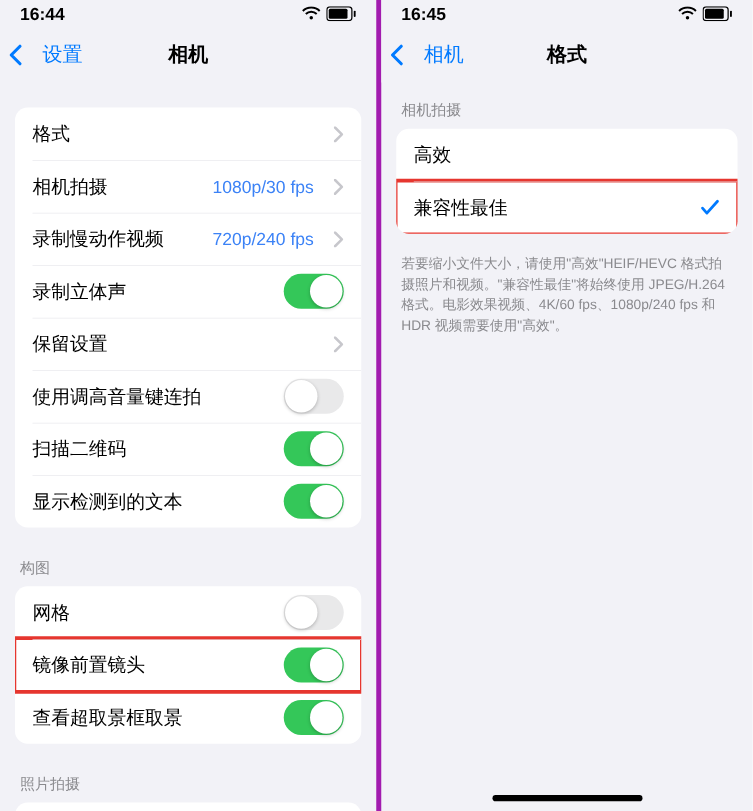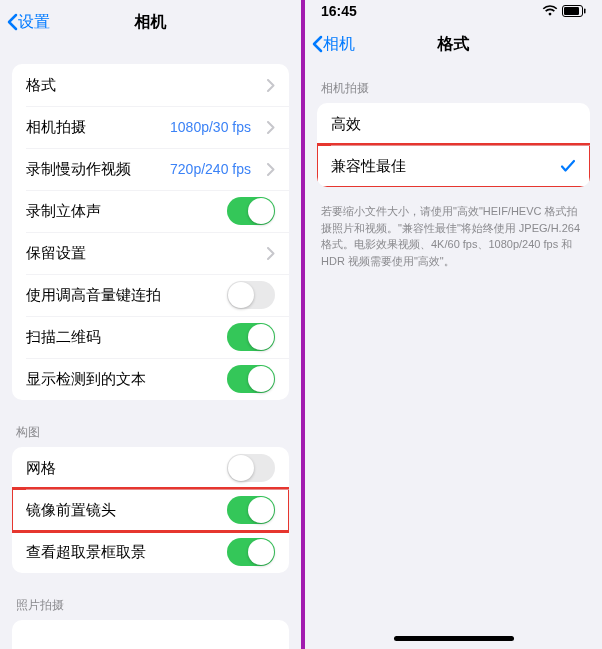--- a/index.html
+++ b/index.html
@@ -39,21 +39,21 @@
     align-items: center;
     position: relative;
     background: #f2f2f7;
   }
   .nav-back {
     display: flex;
     align-items: center;
     color: #007aff;
     font-size: 16px;
     padding-left: 6px;
-    gap: 0;
+    gap: 16px;
   }
   .nav-title {
     position: absolute;
     left: 0; right: 0;
     text-align: center;
     font-size: 16px;
     font-weight: 600;
     color: #000;
     pointer-events: none;
   }
@@ -145,20 +145,37 @@
     height: 5px;
     background: #000;
     border-radius: 3px;
   }
   svg { display: block; }
 </style>
 </head>
 <body>
 
 <div class="phone">
+  <div class="statusbar">
+    <span>16:44</span>
+    <span class="status-right">
+      <span>
+        <svg width="16" height="12" viewBox="0 0 16 12">
+            <path d="M8 10.5a1.4 1.4 0 100-2.8 1.4 1.4 0 000 2.8zM4.2 6.7a5.4 5.4 0 017.6 0l1.1-1.1a7 7 0 00-9.8 0l1.1 1.1zM1.8 4.3a8.8 8.8 0 0112.4 0l1.1-1.1a10.4 10.4 0 00-14.6 0l1.1 1.1z" fill="#000"></path>
+          </svg>
+      </span>
+      <span>
+        <svg width="24" height="12" viewBox="0 0 24 12">
+            <rect x="0.5" y="0.5" width="20" height="11" rx="2.5" stroke="#000" fill="none"></rect>
+            <rect x="2" y="2" width="15" height="8" rx="1.2" fill="#000"></rect>
+            <rect x="22" y="3.5" width="1.5" height="5" rx="0.7" fill="#000"></rect>
+          </svg>
+      </span>
+    </span>
+  </div>
   <div class="navbar">
     <div class="nav-back">
       <span>
         <svg width="12" height="18" viewBox="0 0 12 18">
             <path d="M10 2L3 9l7 7" stroke="#007aff" stroke-width="2.5" fill="none" stroke-linecap="round" stroke-linejoin="round"></path>
           </svg>
       </span>
       <span>设置</span>
     </div>
     <div class="nav-title">相机</div>

